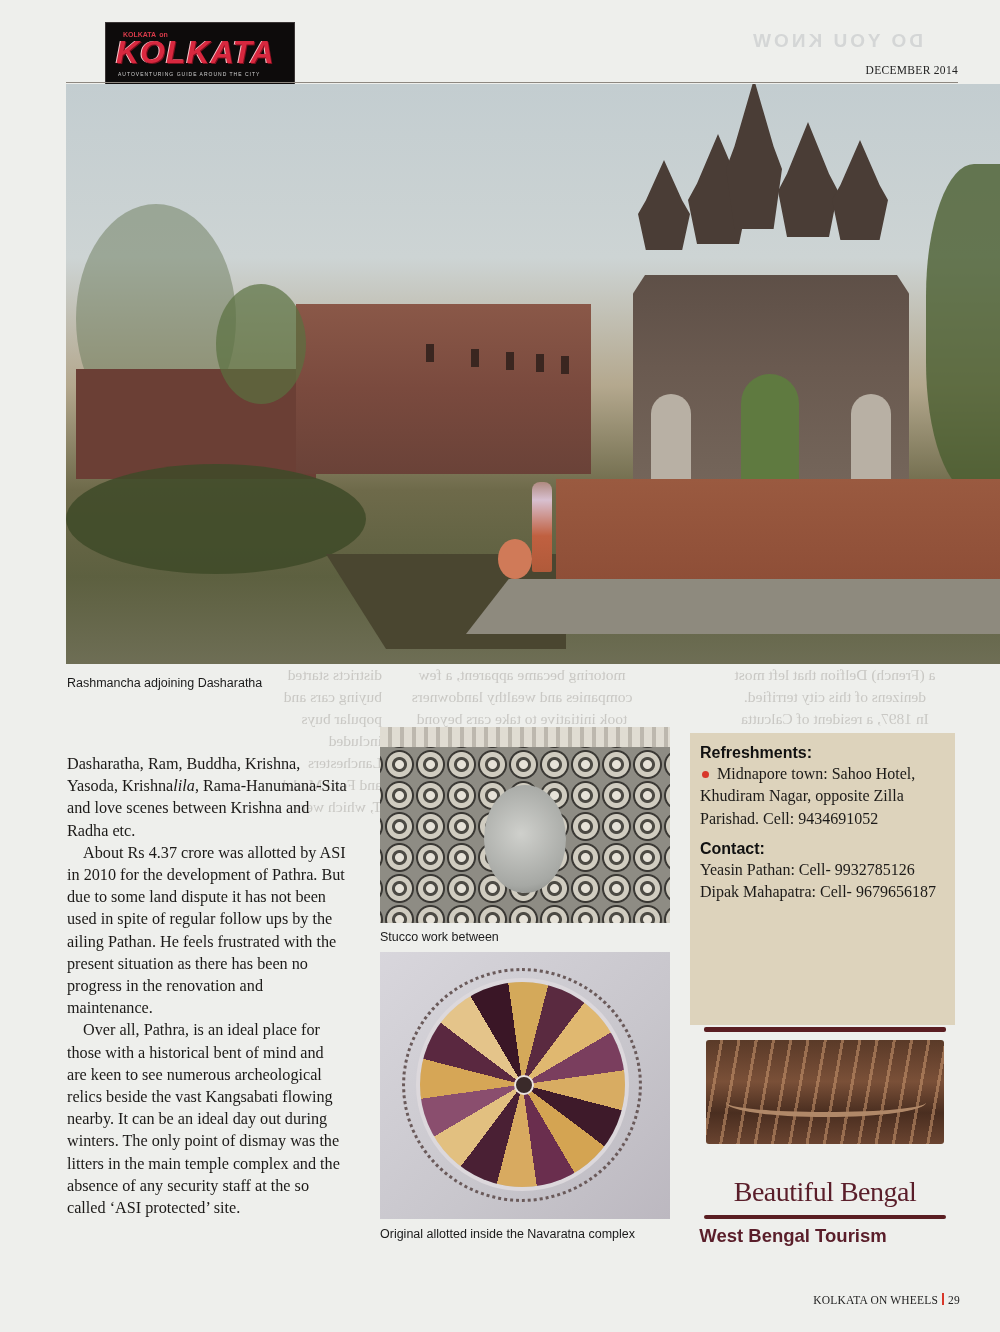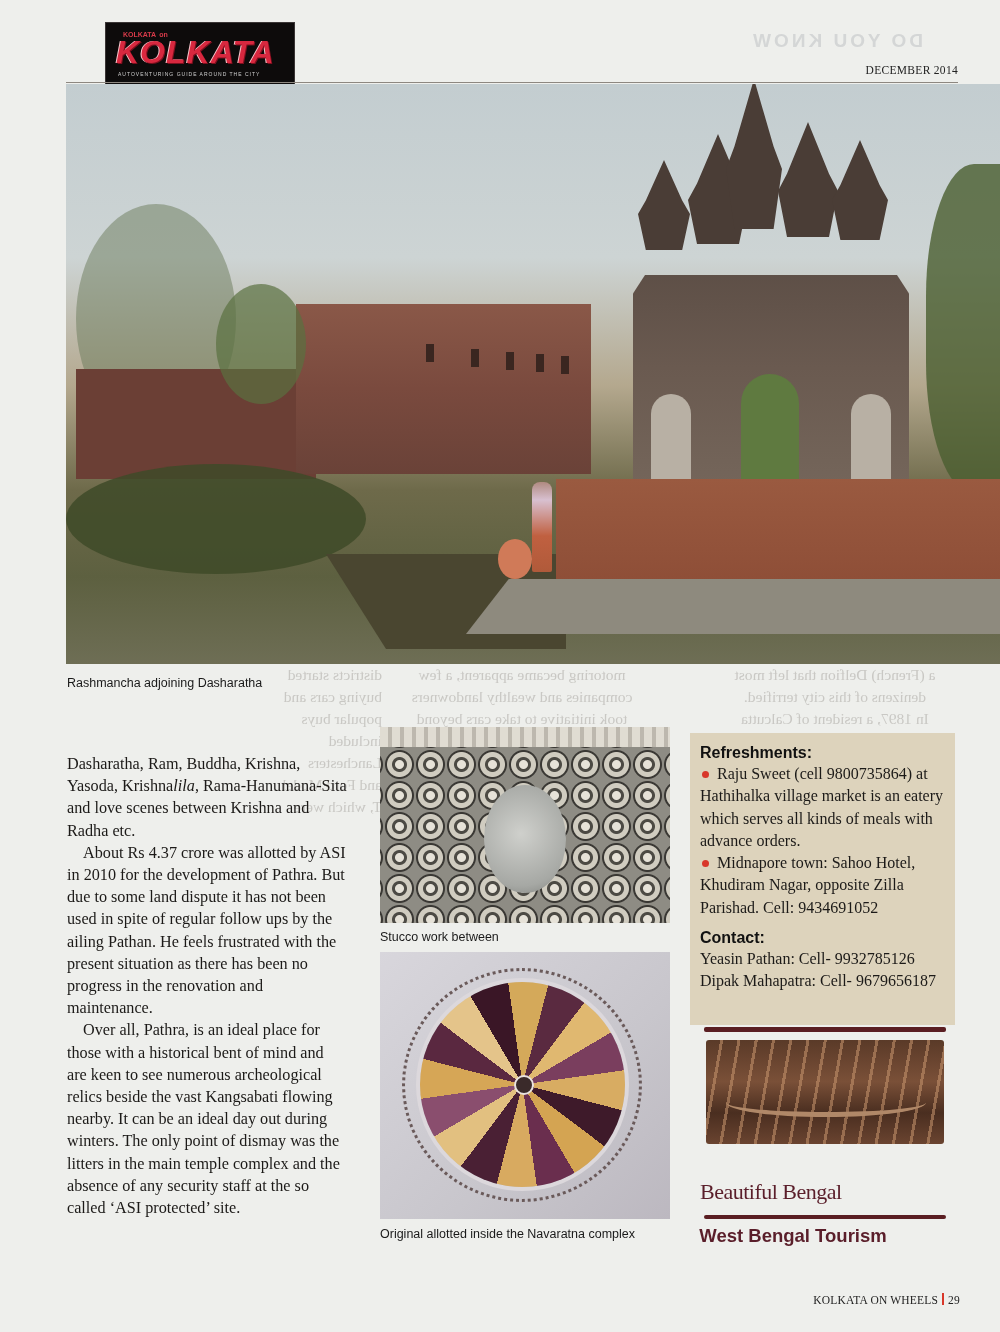--- a/index.html
+++ b/index.html
@@ -68,21 +68,21 @@
   .info .bullet { display:inline-block; width:7px; height:7px; border-radius:50%; background:#d8372a; margin:0 8px 2px 2px; vertical-align:middle; }
   .info .h2 { margin-top:9px; }
 
   
   .ad-bar { position:absolute; height:5px; background:#5a1e22; border-radius:2px; }
   .ad-panel { left:706px; top:1040px; width:238px; height:104px; background:#3a2418; border-radius:3px;
     background-image:
       repeating-linear-gradient(100deg, transparent 0 14px, rgba(200,150,110,0.55) 14px 17px),
       linear-gradient(180deg,#5a3a28 0%,#7a5038 40%,#4a2e20 70%,#6a4430 100%); }
   .ad-panel .hull { position:absolute; left:20px; top:48px; width:200px; height:24px; border-bottom:5px solid #b08868; border-radius:0 0 60% 60%; }
-  .ad-title { left:700px; top:1172px; width:250px; text-align:left; font-family:"Liberation Serif", serif; font-size:22px; color:#5a1e2a; letter-spacing:-0.5px; line-height:40px; }
+  .ad-title { left:700px; top:1172px; width:250px; text-align:center; font-family:"Liberation Serif", serif; font-size:28px; color:#5a1e2a; letter-spacing:-0.5px; line-height:40px; }
   .ad-sub { left:668px; top:1225px; width:250px; text-align:center; font-family:"Liberation Sans", sans-serif; font-weight:bold; font-size:18.5px; color:#5a1e2a; }
 
   .footer { right:40px; top:1293px; font-size:11.5px; color:#222; letter-spacing:0.2px; }
   .footer .bar { display:inline-block; width:2px; height:12px; background:#d8372a; margin:0 4px -1px 4px; }
 </style>
 </head>
 <body>
 
 <div class="abs ghost">DO YOU KNOW</div>
 
@@ -155,21 +155,20 @@
 
 <div class="abs painting">
   <div class="ring"></div>
   <div class="wheel"></div>
   <div class="hub"></div>
 </div>
 <div class="abs cap" style="left:380px;top:1227px">Original allotted inside the Navaratna complex</div>
 
 <div class="abs info">
   <h3>Refreshments:</h3>
-  <p><span class="bullet"></span><span>Raju Sweet (cell 9800735864) at Hathihalka village market is an eatery which serves all kinds of meals with advance orders.</span></p>
   <p><span class="bullet"></span><span>Midnapore town:  Sahoo Hotel, Khudiram Nagar, opposite Zilla Parishad. Cell: 9434691052</span></p>
   <h3 class="h2">Contact:</h3>
   <p>Yeasin Pathan: Cell- 9932785126</p>
   <p>Dipak Mahapatra: Cell- 9679656187</p>
 </div>
 
 <div class="ad-bar" style="left:704px;top:1027px;width:242px"></div>
 <div class="abs ad-panel">
   <div class="hull"></div>
 </div>

